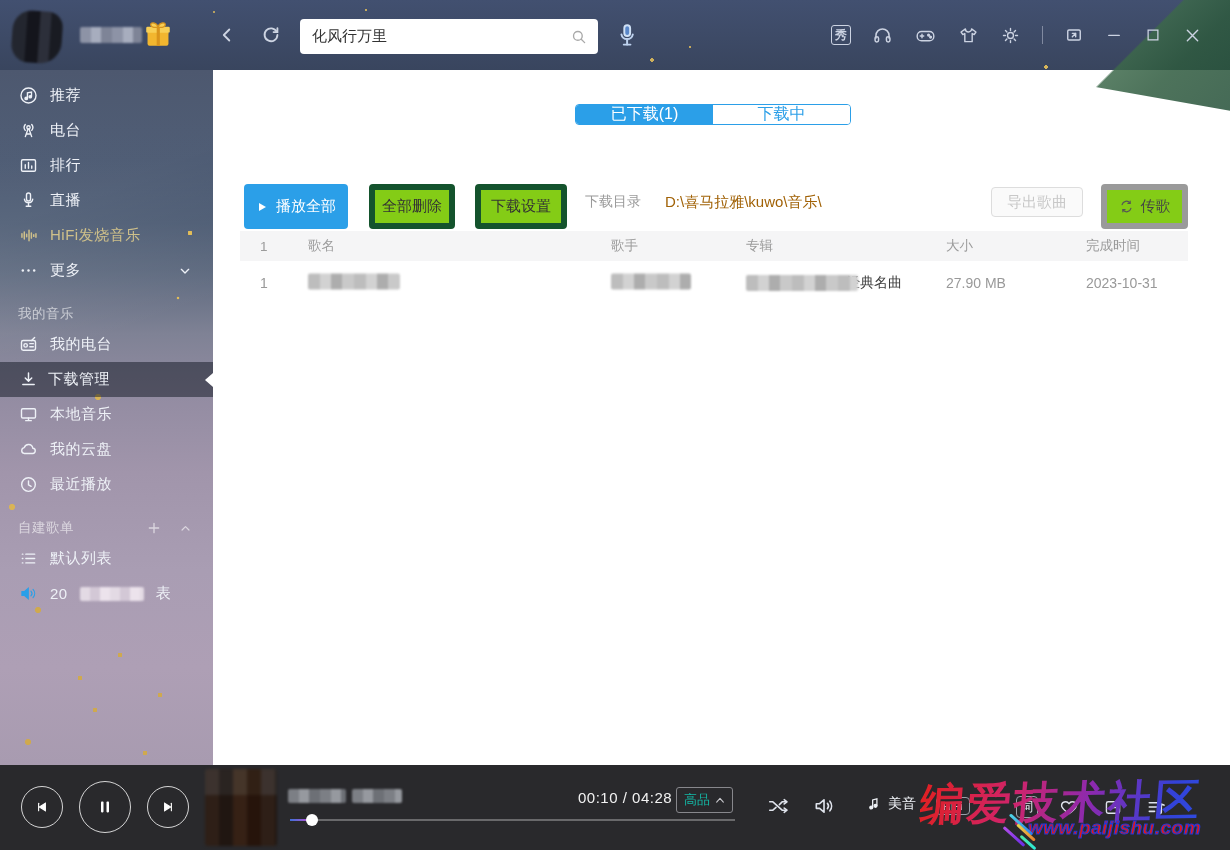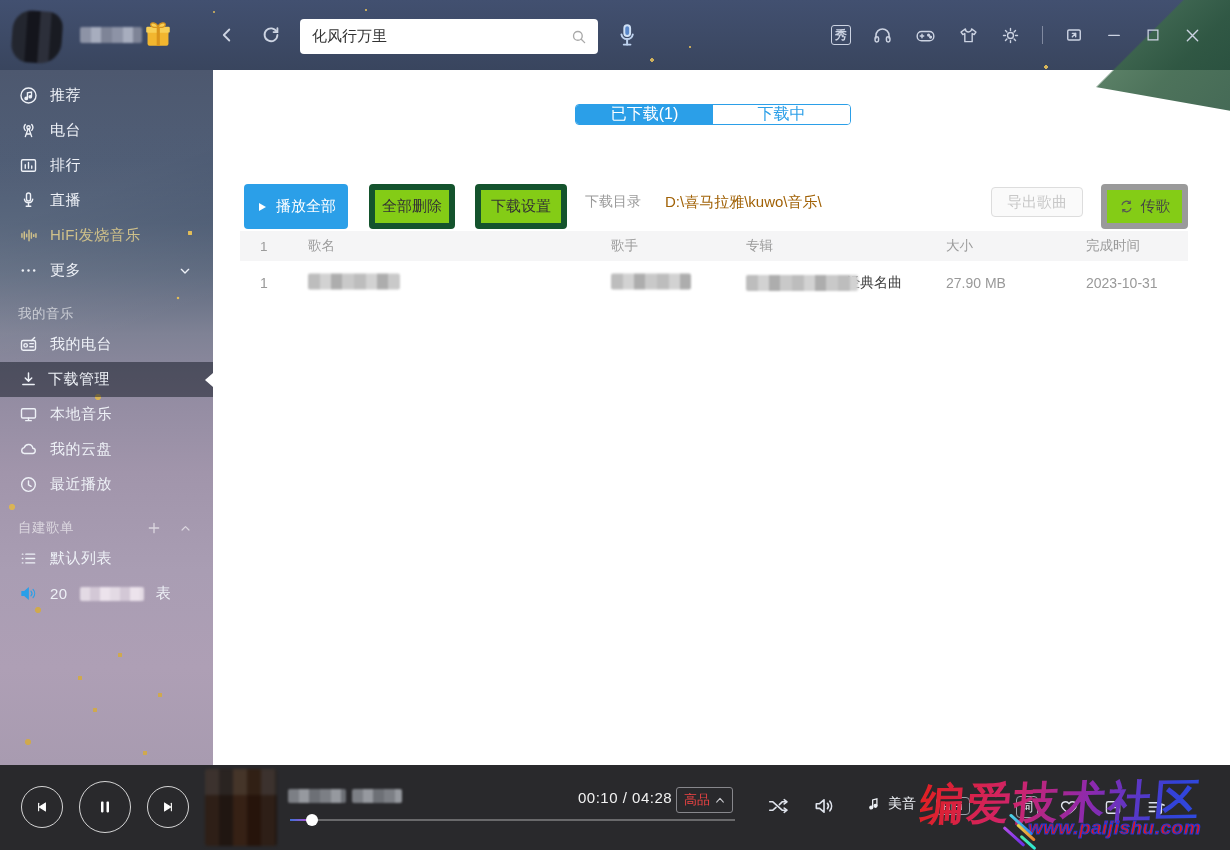--- a/index.html
+++ b/index.html
@@ -122,21 +122,21 @@
     background:
       linear-gradient(180deg,rgba(120,122,128,.9) 0 34%,rgba(90,70,58,.9) 34% 100%),
       repeating-linear-gradient(90deg,#6d6f74 0 14px,#4c4e54 14px 28px,#7d7468 28px 42px,#5a4636 42px 56px),
       #4a3c32;background-blend-mode:overlay;}
   .title-blur{position:absolute;top:24px;height:14px;border-radius:2px;filter:blur(1px);
     background:repeating-linear-gradient(90deg,#7c7f85 0 11px,#96999f 11px 21px,#6d7076 21px 32px);}
   .tb1{left:288px;width:58px;}
   .tb2{left:352px;width:50px;}
   .time-display{position:absolute;left:578px;top:24px;font-size:15px;color:#f2f2f2;letter-spacing:.5px;}
   .quality-btn{position:absolute;left:676px;top:22px;border:1px solid #87878c;border-radius:3px;
-    padding:3px 7px;font-size:13px;color:#ef4444;display:flex;align-items:center;gap:5px;cursor:pointer;justify-content:center;}
+    padding:3px 7px;font-size:13px;color:#14b8a6;display:flex;align-items:center;gap:5px;cursor:pointer;justify-content:center;}
   .progress{position:absolute;left:290px;top:54px;width:445px;height:2px;background:rgba(255,255,255,.3);cursor:pointer;}
   .progress .played{position:absolute;left:0;top:0;height:2px;width:22px;
     background:linear-gradient(90deg,#3f6fd8,#c44fd0);}
   .progress .thumb{position:absolute;left:16px;top:-5px;width:12px;height:12px;border-radius:50%;background:#fff;}
   .pb-icon{position:absolute;color:#dfe3ec;cursor:pointer;}
   .fx-group{position:absolute;left:865px;top:30px;display:flex;align-items:center;gap:6px;
     color:#eef1f6;font-size:14px;cursor:pointer;}
   .hifi-box{position:absolute;left:936px;top:32px;border:1px solid #9aa0aa;border-radius:4px;
     padding:2px 6px;font-size:11px;color:#dfe3ec;cursor:pointer;}
   .lyric-box{position:absolute;left:1016px;top:31px;width:22px;height:22px;border:1px solid #9aa0aa;

